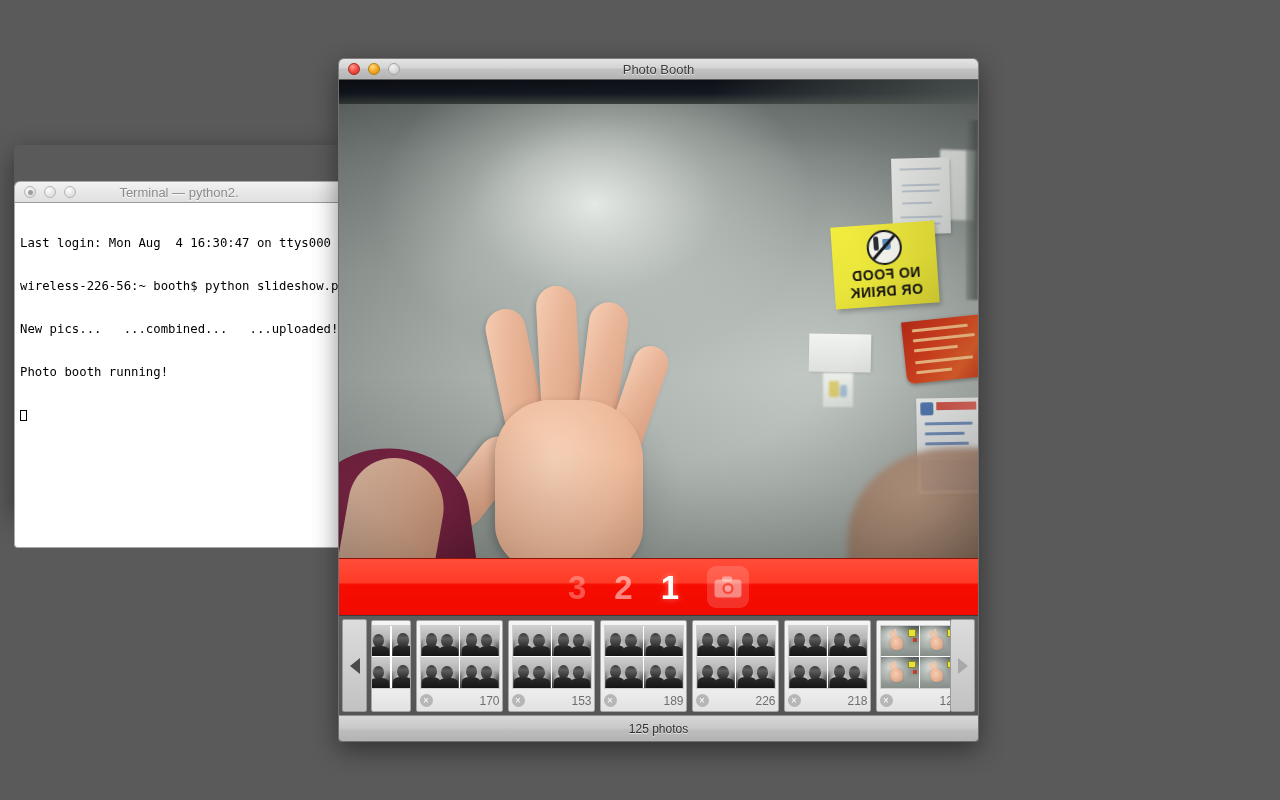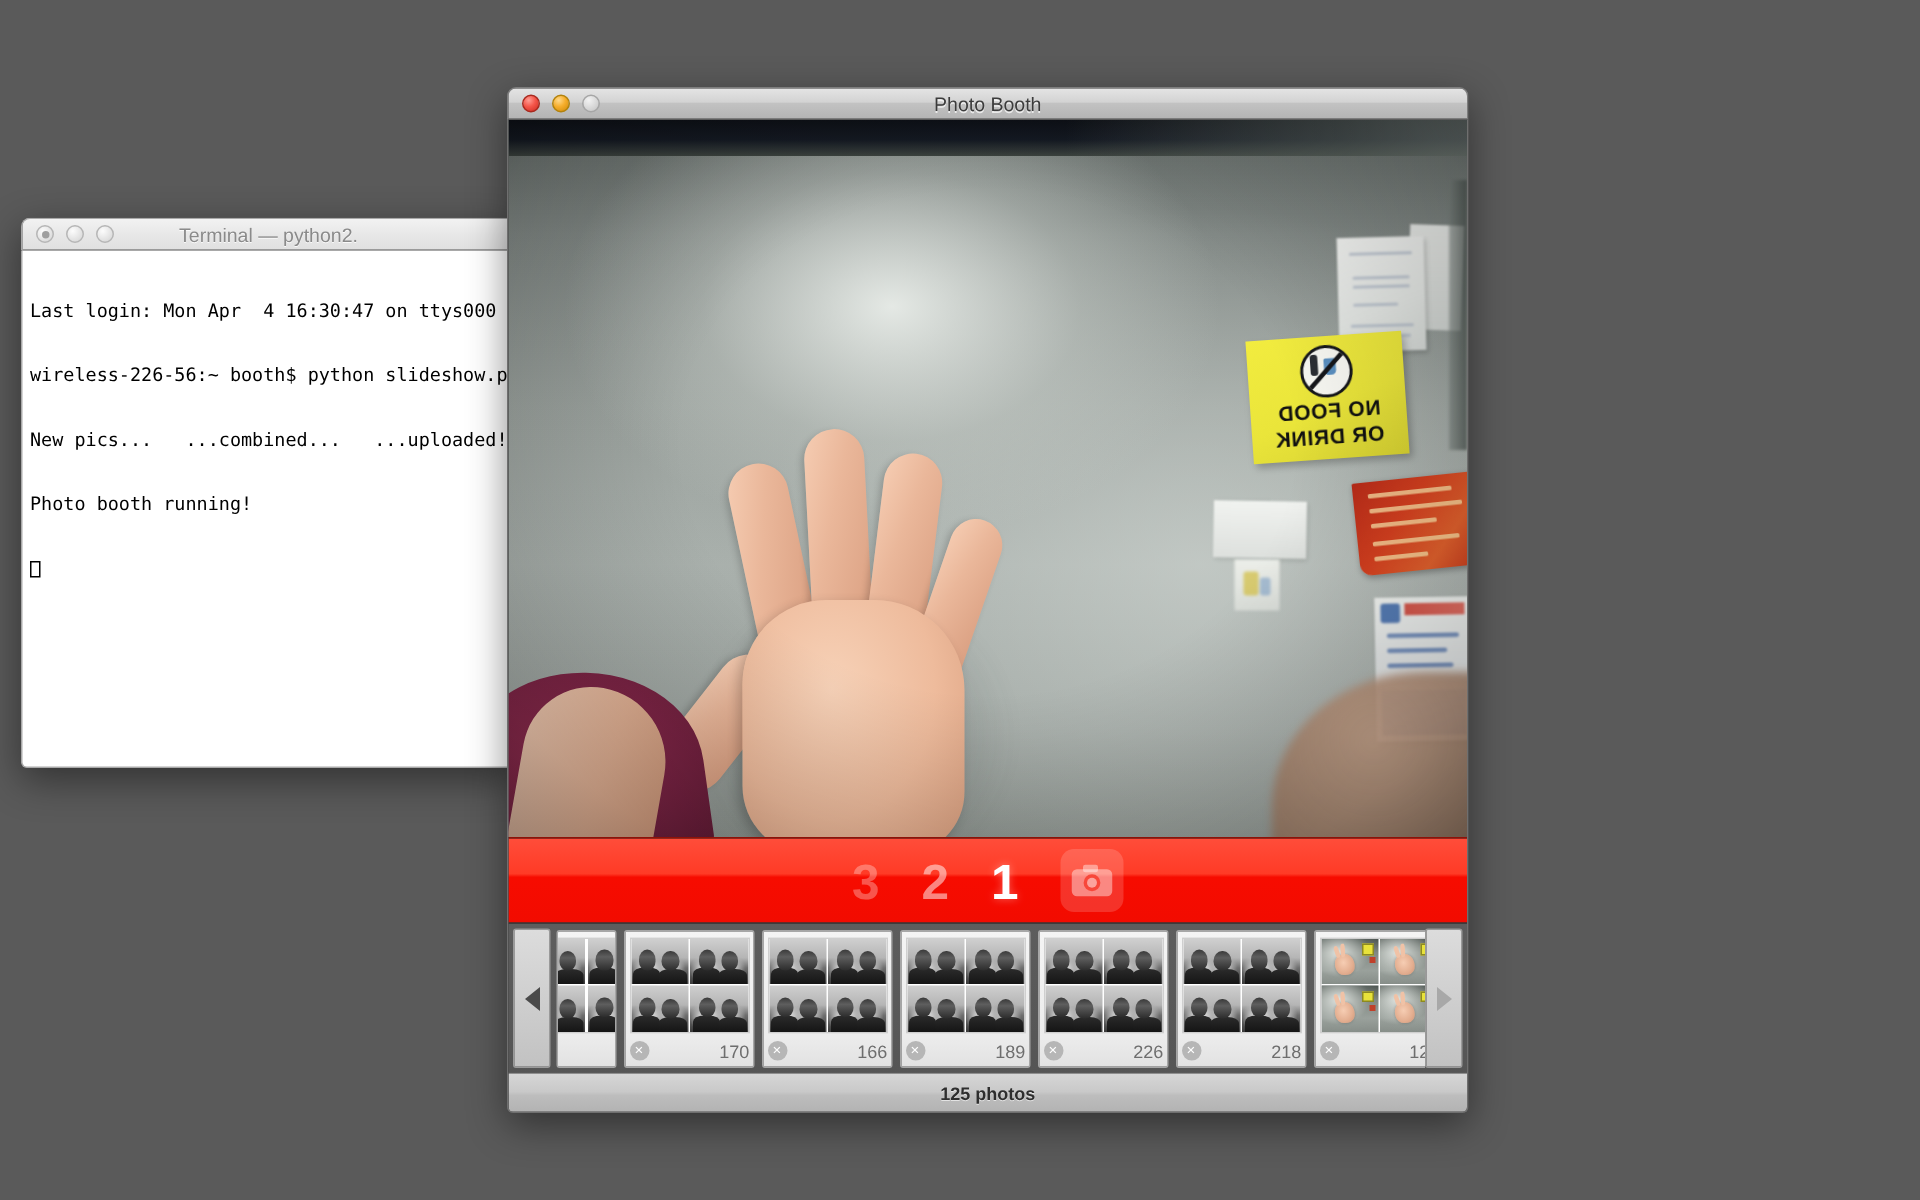--- a/index.html
+++ b/index.html
@@ -95,21 +95,21 @@
   }
   .title-text.dim { color: #8a8a8a; text-shadow: 0 1px 0 rgba(255,255,255,0.8); }
 
   
   #terminal-window {
     left: 14px;
     top: 145px;
     width: 330px;
     height: 367px;
   }
-  #terminal-titlebar { width: 330px; }
+  #terminal-titlebar { width: 330px; margin-top: 36px; }
   #terminal-title { font-size: 13px; }
   #terminal-body {
     width: 330px;
     height: 345px;
     box-sizing: border-box;
     background: #ffffff;
     border: 1px solid #a9a9a9;
     border-top: none;
     border-radius: 0 0 4px 4px;
     padding: 4px 5px 0 5px;
@@ -579,21 +579,20 @@
   
   #status-bar {
     width: 639px;
     height: 27px;
     background: linear-gradient(to bottom, #d6d6d6 0%, #c9c9c9 45%, #bdbdbd 55%, #b2b2b2 100%);
     border-top: 1px solid #8e8e8e;
     display: flex;
     align-items: center;
     justify-content: center;
     box-sizing: border-box;
-    font-weight: bold;
   }
   #status-text {
     font-size: 12px;
     color: #2e2e2e;
     text-shadow: 0 1px 0 rgba(255,255,255,0.6);
   }
 </style>
 </head>
 <body>
 
@@ -602,21 +601,21 @@
   <div class="window" id="terminal-window">
     <div class="titlebar inactive" id="terminal-titlebar">
       <div class="traffic">
         <div class="dot inactive-dot focused"></div>
         <div class="dot inactive-dot"></div>
         <div class="dot inactive-dot"></div>
       </div>
       <div class="title-text dim" id="terminal-title">Terminal — python2.</div>
     </div>
     <div id="terminal-body">
-      <div class="term-line">Last login: Mon Apr  4 16:30:47 on ttys000</div>
+      <div class="term-line">Last login: Mon Aug  4 16:30:47 on ttys000</div>
       <div class="term-line">wireless-226-56:~ booth$ python slideshow.py</div>
       <div class="term-line">New pics...   ...combined...   ...uploaded!</div>
       <div class="term-line">Photo booth running!</div>
       <div class="term-line"><span class="term-cursor"></span></div>
     </div>
   </div>
 
   <div class="window" id="photobooth-window">
     <div class="titlebar active" id="pb-titlebar">
       <div class="traffic">
@@ -795,21 +794,21 @@
                 </div>
                 <div class="cell bw">
                   <div class="body1"></div>
                   <div class="body2"></div>
                   <div class="head1"></div>
                   <div class="head2"></div>
                 </div>
               </div>
               <div class="thumb-footer">
                 <div class="delete-badge">×</div>
-                <div class="thumb-num">166</div>
+                <div class="thumb-num">153</div>
               </div>
             </div>
             <div class="thumb">
               <div class="thumb-img">
                 <div class="cell bw">
                   <div class="body1"></div>
                   <div class="body2"></div>
                   <div class="head1"></div>
                   <div class="head2"></div>
                 </div>

